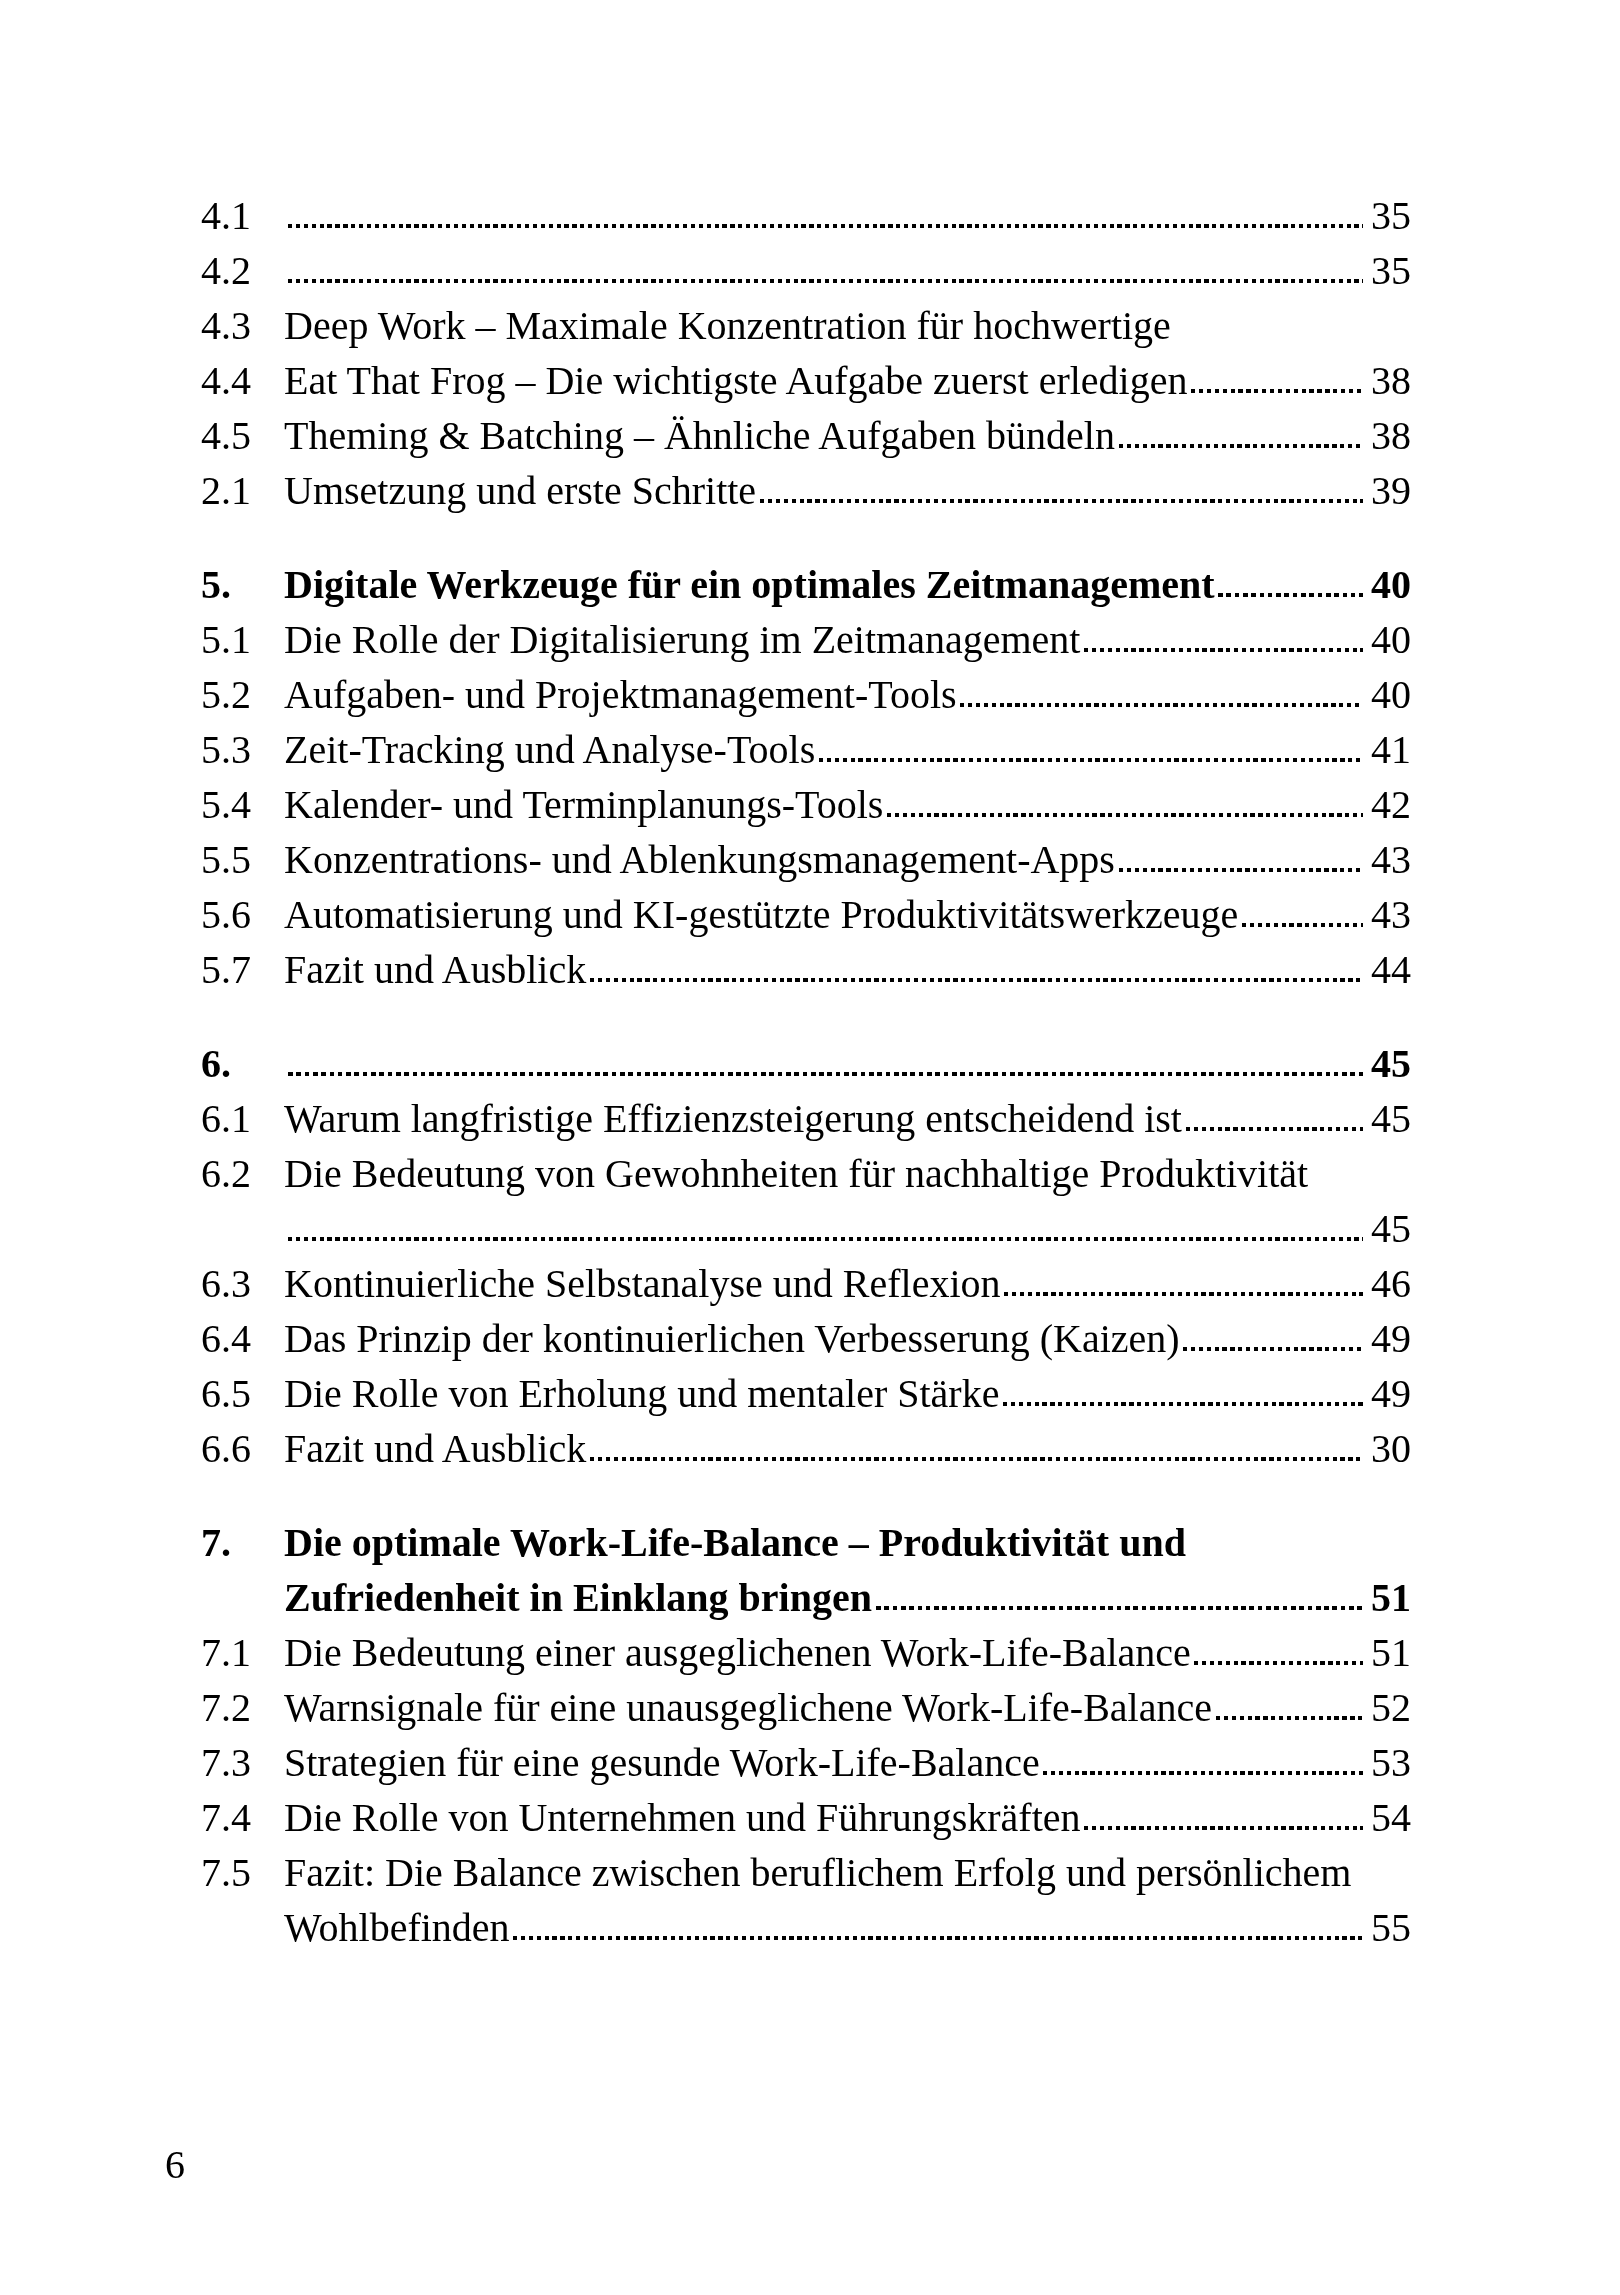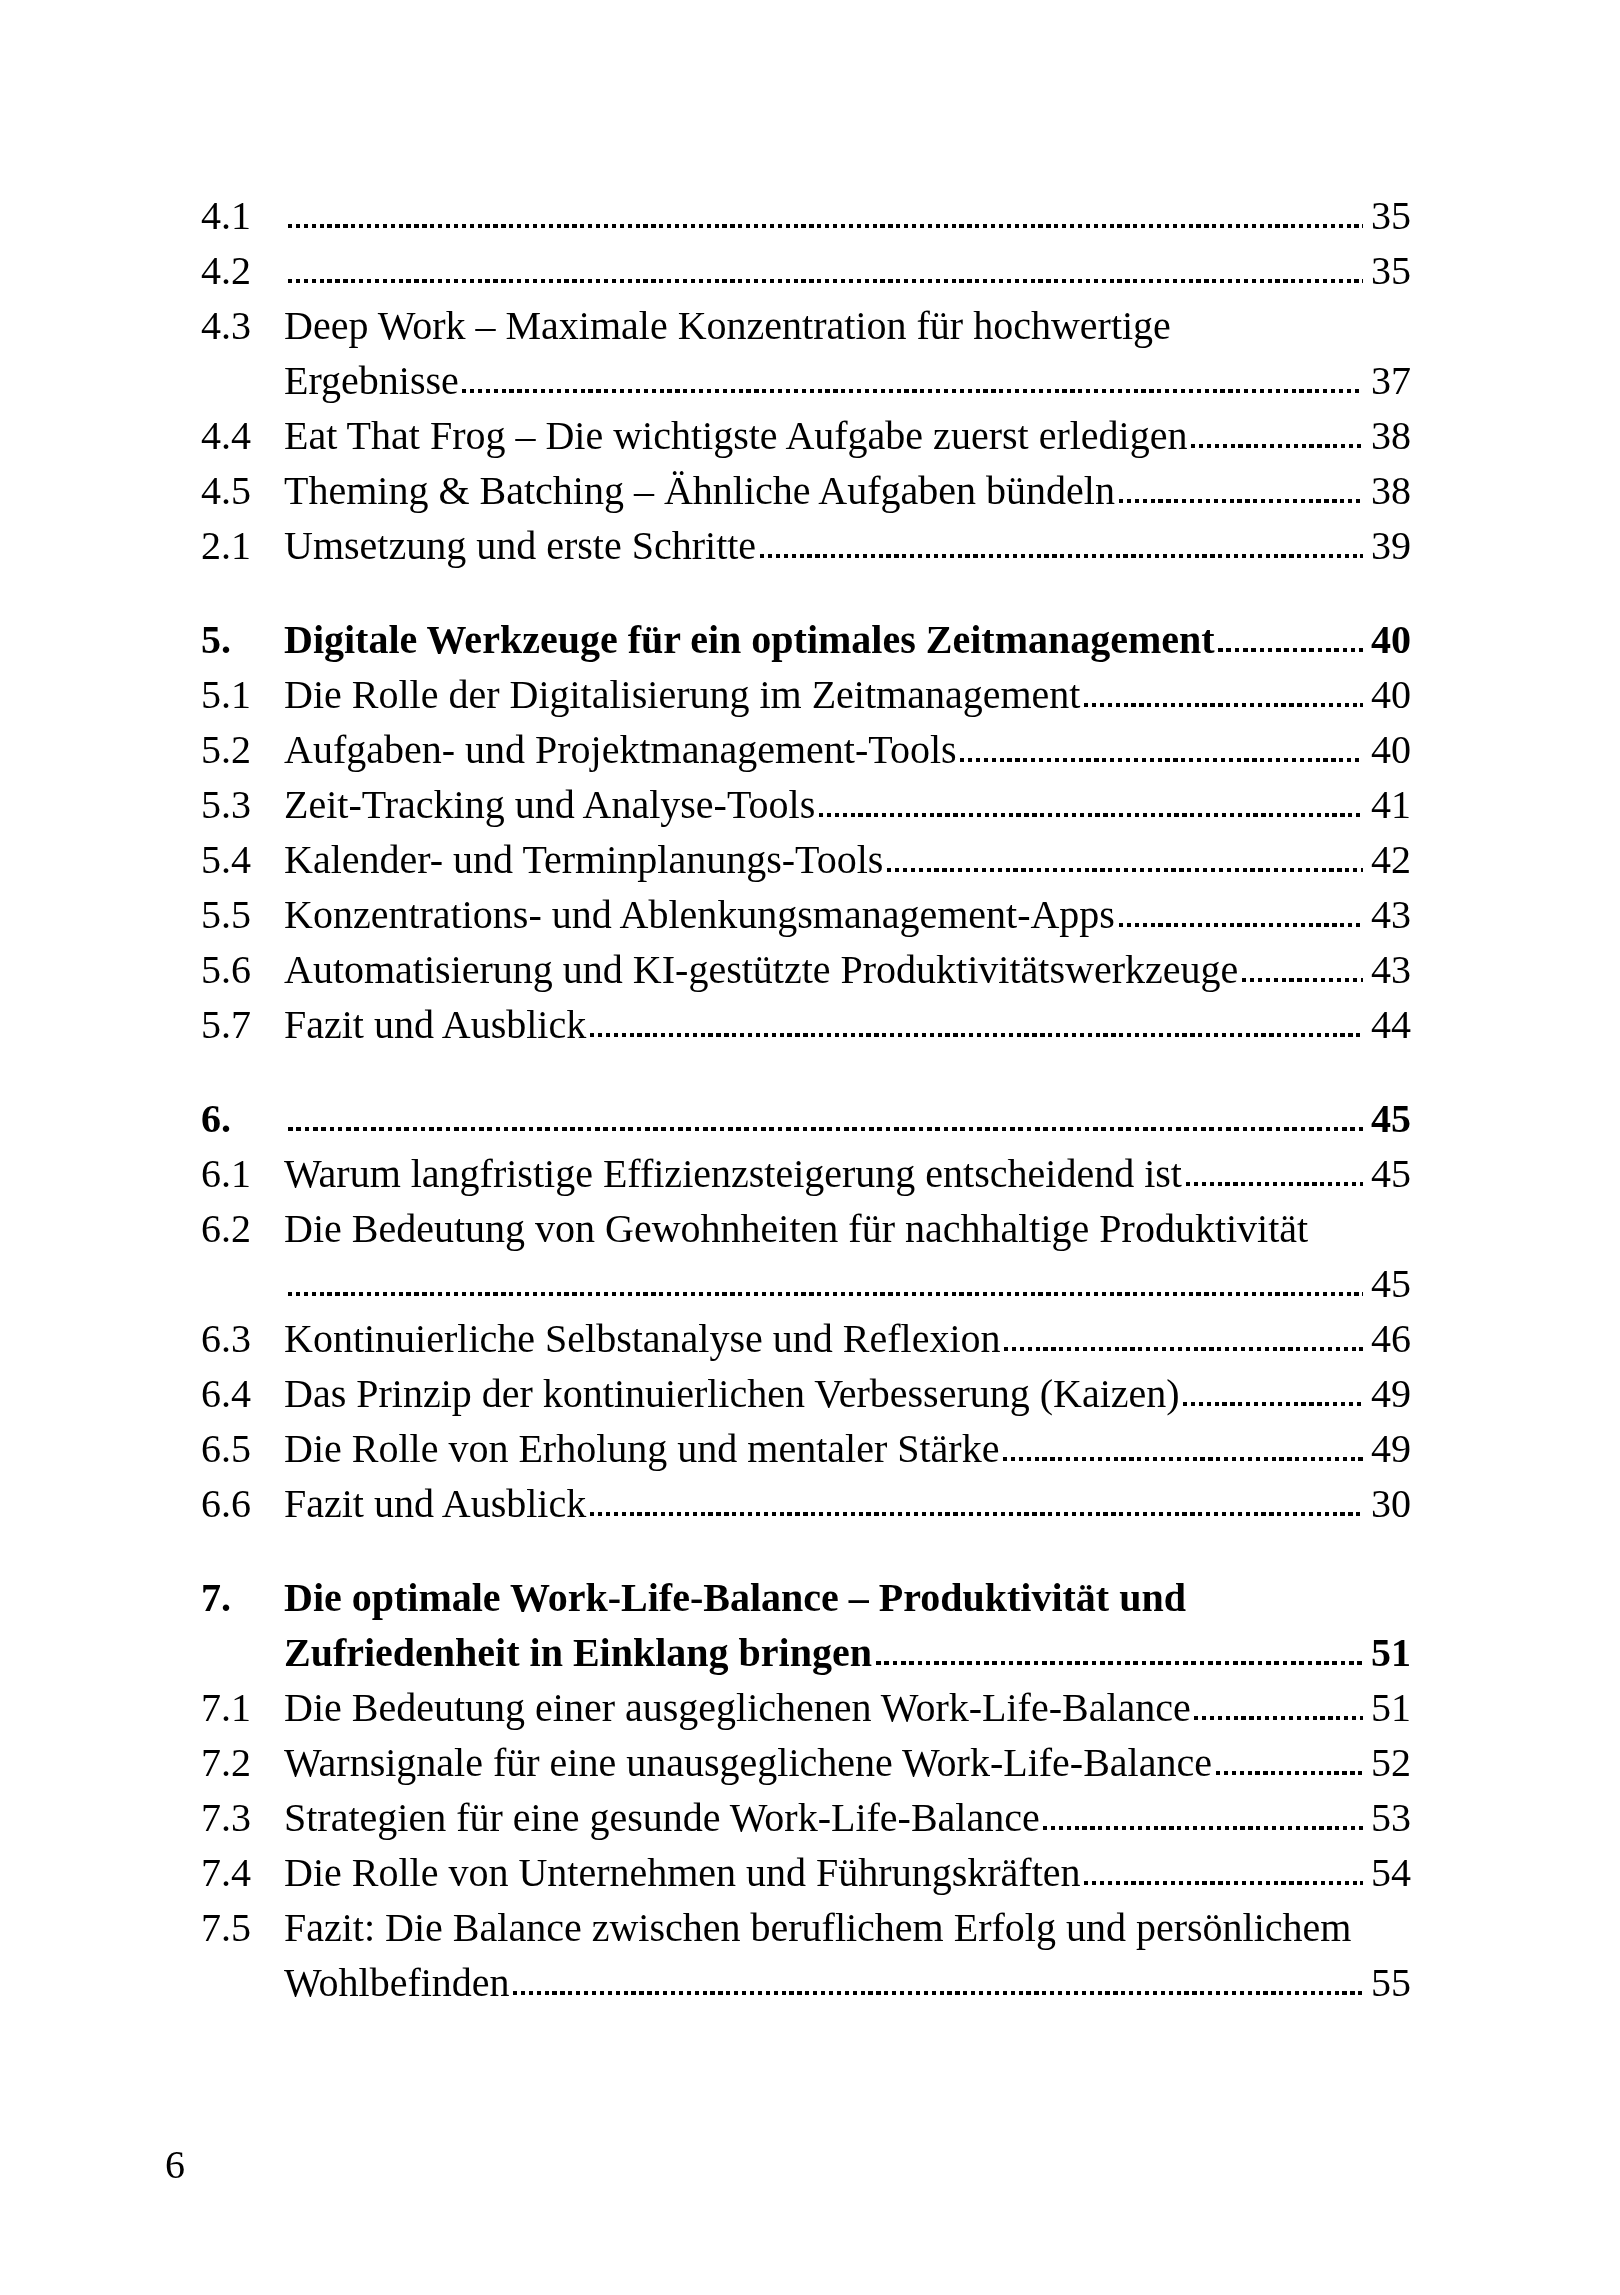--- a/index.html
+++ b/index.html
@@ -71,26 +71,20 @@
     <div class="row">
       <span class="num">4.2</span>
       <span class="leader"></span>
       <span class="pagenum">35</span>
     </div>
 
     <div class="row first-line">
       <span class="num">4.3</span>
       <span class="title">Deep Work – Maximale Konzentration für hochwertige</span>
     </div>
-    <div class="row">
-      <span class="num"></span>
-      <span class="title">Ergebnisse</span>
-      <span class="leader"></span>
-      <span class="pagenum">37</span>
-    </div>
 
     <div class="row">
       <span class="num">4.4</span>
       <span class="title">Eat That Frog – Die wichtigste Aufgabe zuerst erledigen</span>
       <span class="leader"></span>
       <span class="pagenum">38</span>
     </div>
 
     <div class="row">
       <span class="num">4.5</span>

